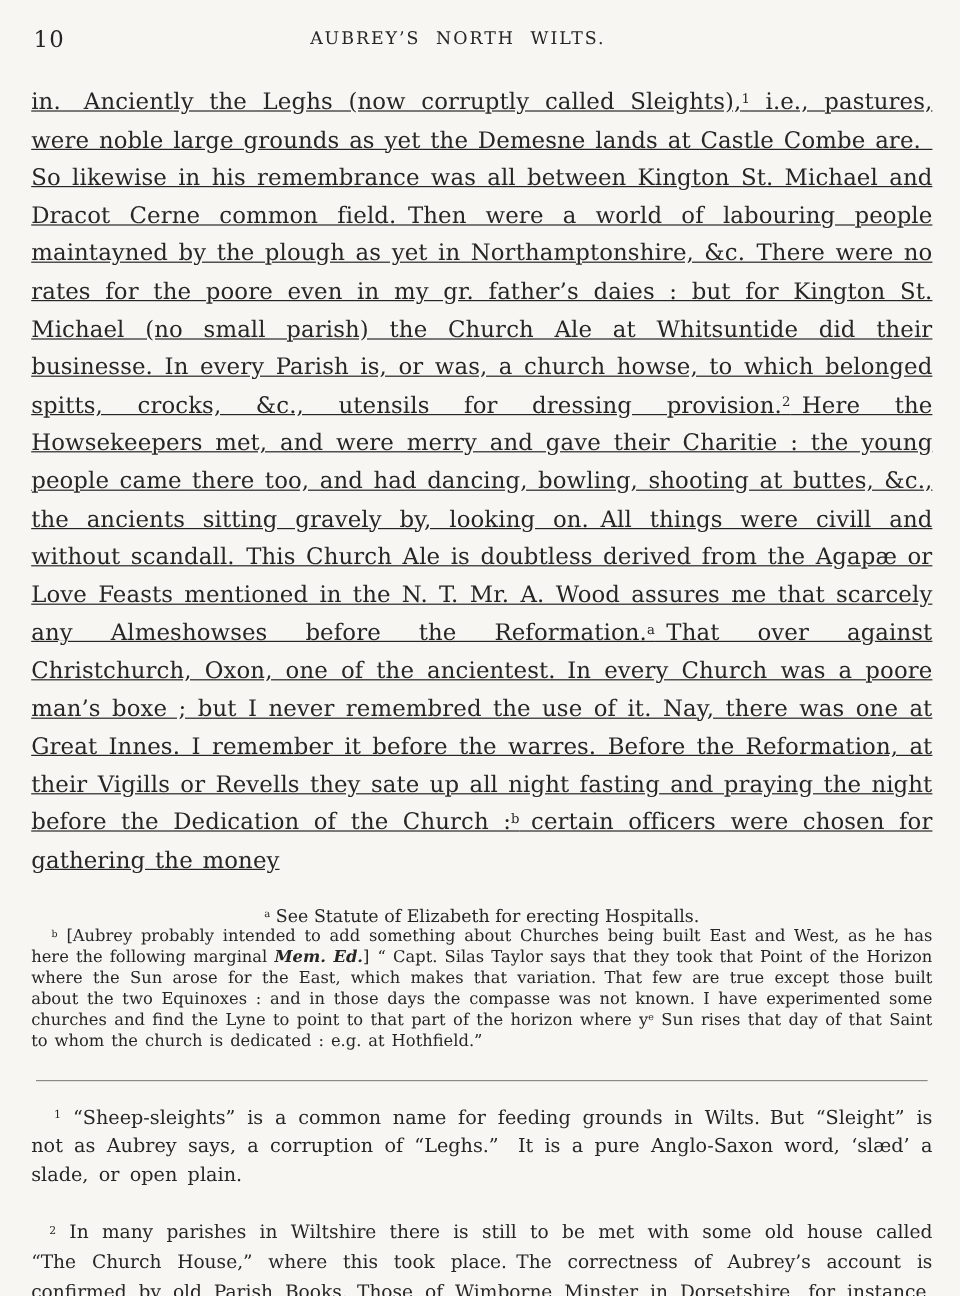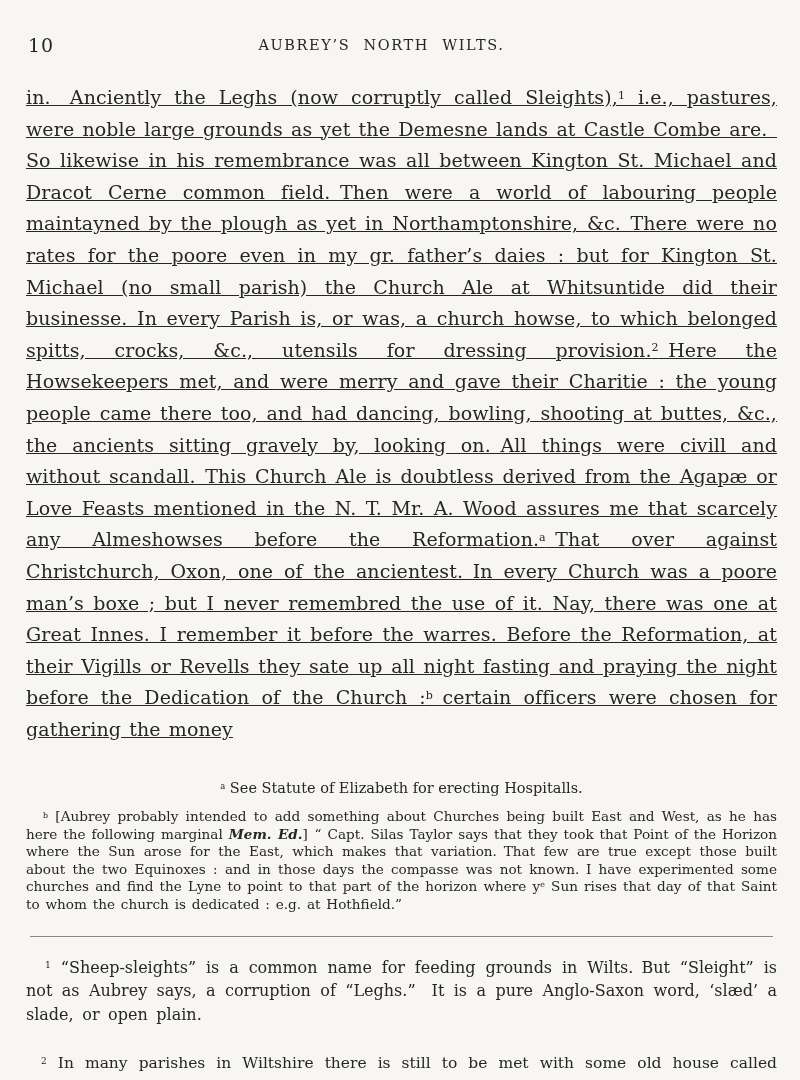--- a/index.html
+++ b/index.html
@@ -4,21 +4,21 @@
 <style>
   html, body { margin: 0; padding: 0; }
   .page {
     position: relative;
     width: 800px;
     height: 1080px;
     box-sizing: border-box;
     background: #f7f6f2;
     color: #262626;
     font-family: "DejaVu Serif", "Liberation Serif", serif;
-    padding: 34px 23px 0 26px;
+    padding: 22px 23px 0 26px;
     overflow: hidden;
   }
   .header {
     position: relative;
     height: 22px;
   }
   .page-num {
     position: absolute;
     left: 2px;
     top: 0;
@@ -50,26 +50,25 @@
   .body-text {
     margin-top: 26px;
     font-size: 19px;
     line-height: 31.6px;
     text-align: justify;
     word-spacing: 2px;
     letter-spacing: 0.1px;
     text-decoration: underline;
   }
   .fn-a {
-    margin-top: 35px;
+    margin-top: 23px;
     text-align: center;
     font-size: 14.5px;
   }
   .fn-b {
-    margin-top: 12px;
     font-size: 13.6px;
     line-height: 17.4px;
     text-align: justify;
     text-indent: 17px;
     word-spacing: 1.5px;
   }
   .rule {
     border: none;
     border-top: 1.6px solid #8a8a85;
     margin: 23px 4px 0 4px;

